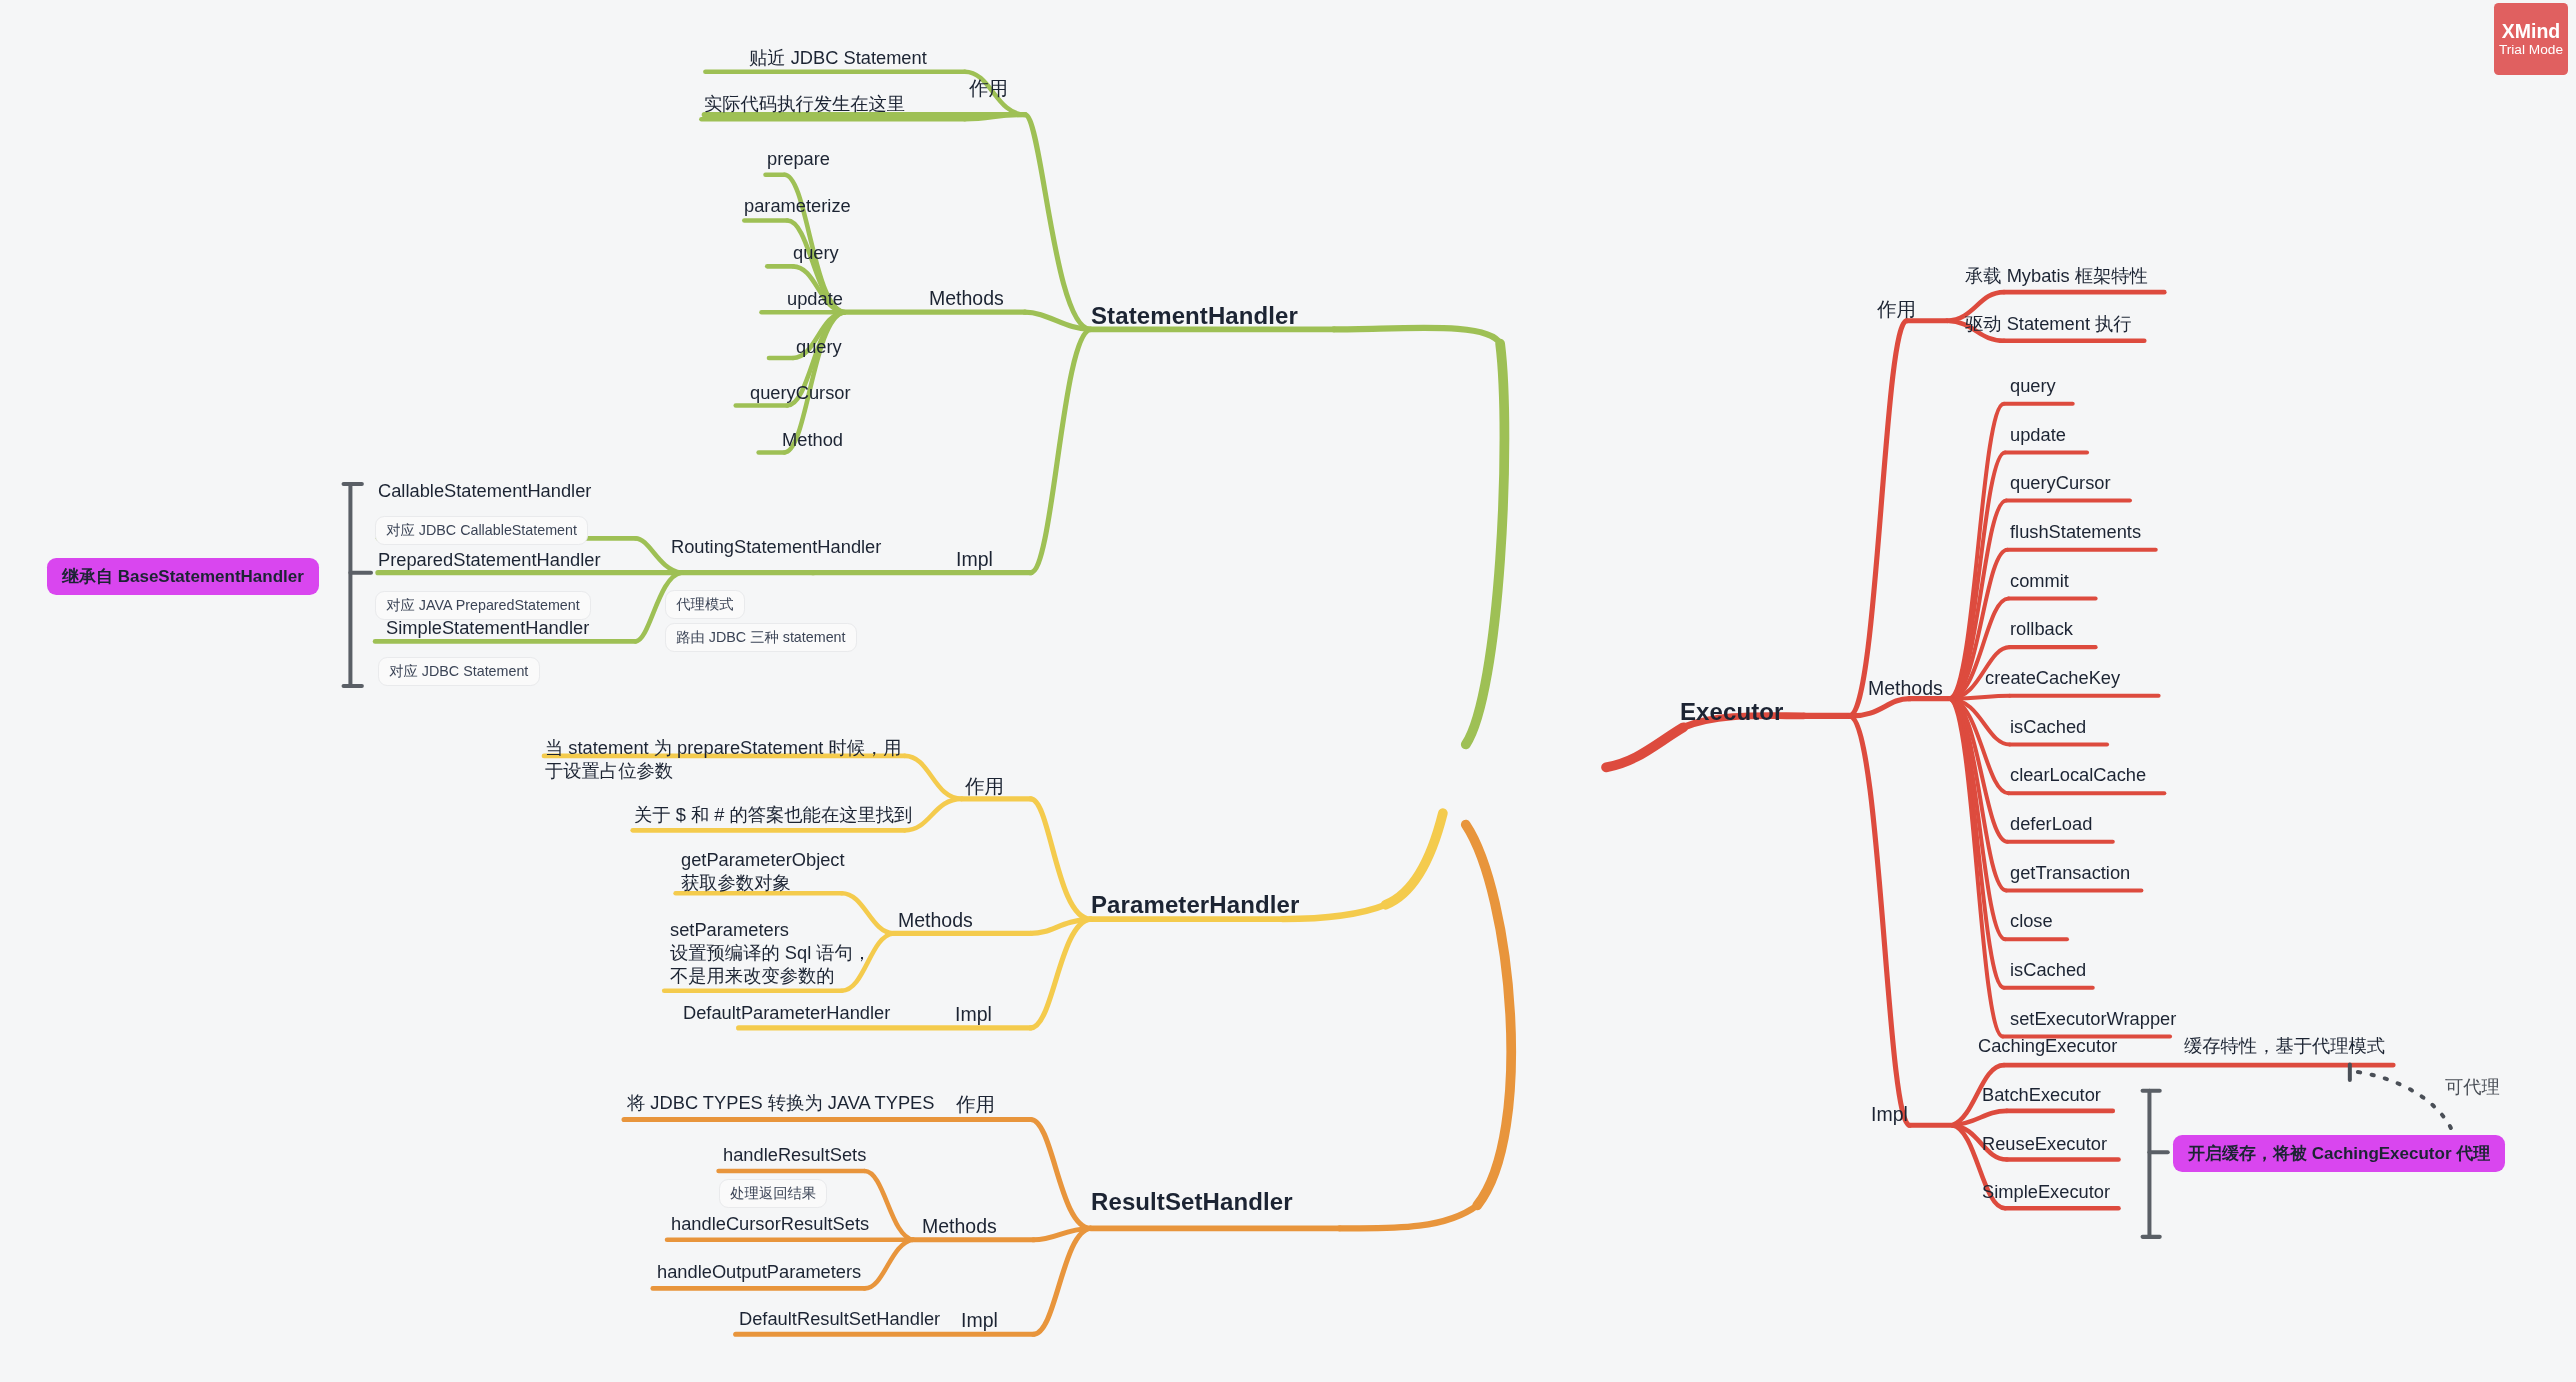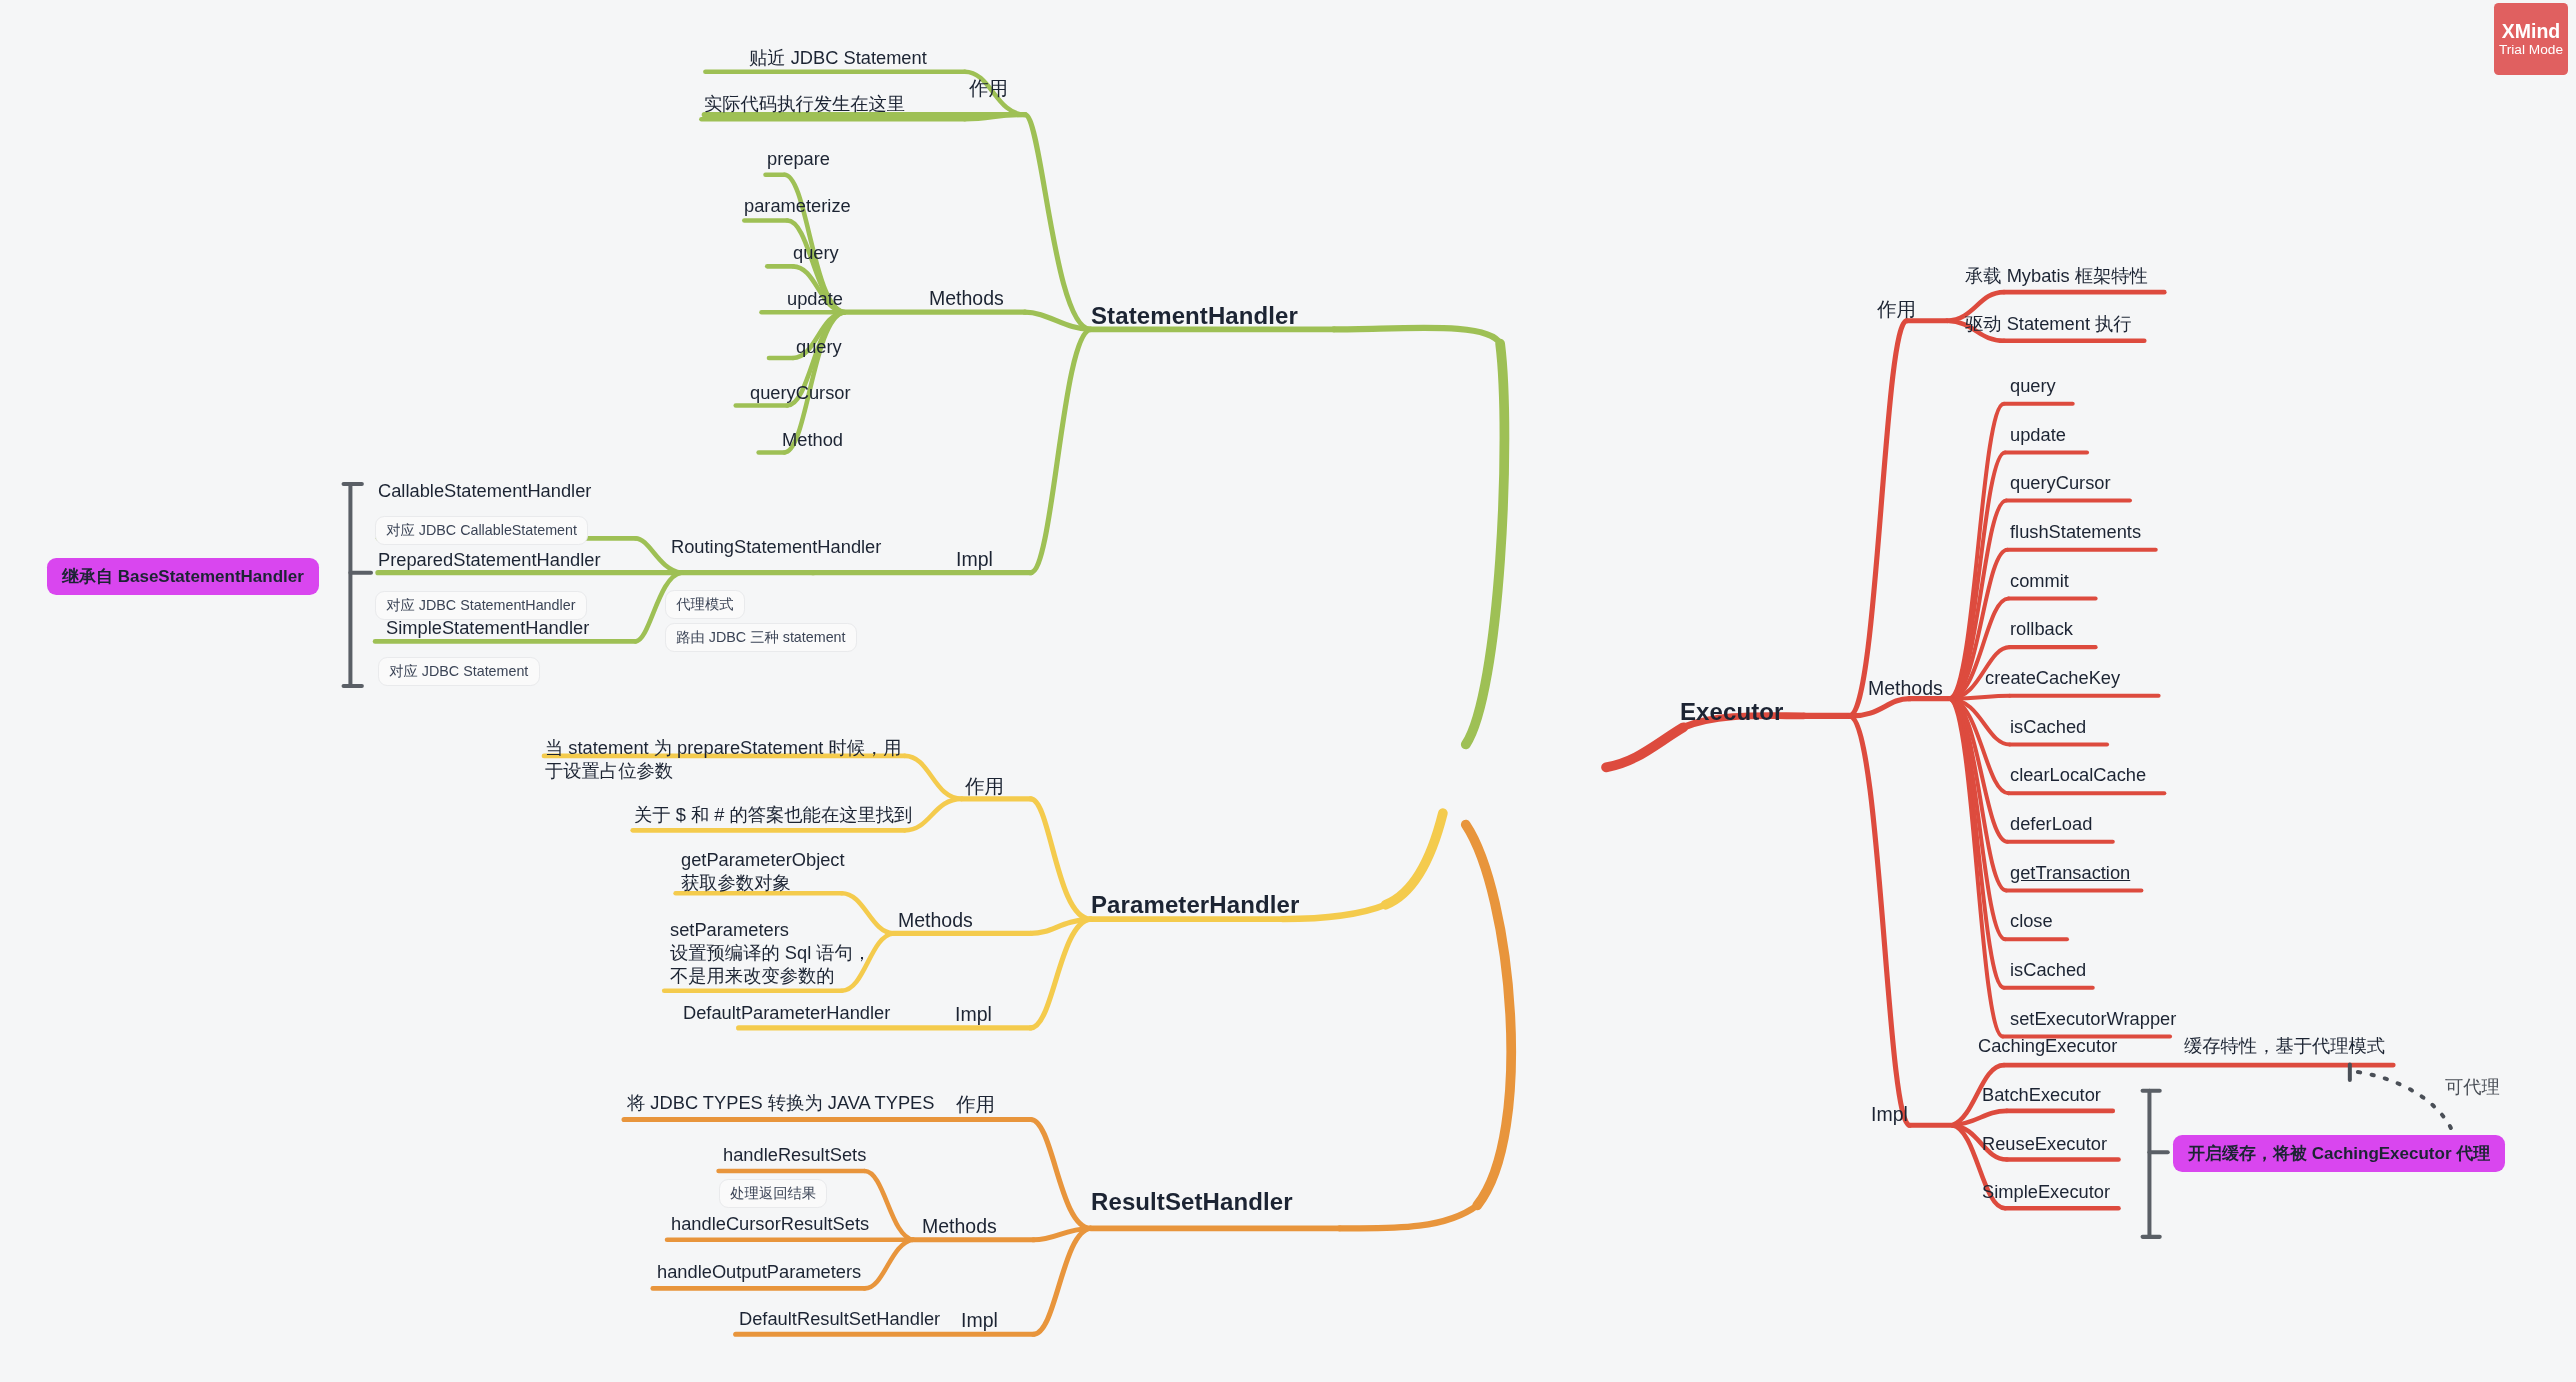--- a/index.html
+++ b/index.html
@@ -242,21 +242,21 @@
   <div class="node t-lv3" style="left:782px;top:429px;"><span>Method</span></div>
 
   <div class="node t-lv2" style="left:956px;top:547px;"><span>Impl</span></div>
   <div class="node t-lv3" style="left:671px;top:536px;"><span>RoutingStatementHandler</span></div>
   <div class="pill" style="left:665px;top:590px;"><span>代理模式</span></div>
   <div class="pill" style="left:665px;top:623px;"><span>路由 JDBC 三种 statement</span></div>
 
   <div class="node t-lv3" style="left:378px;top:480px;"><span>CallableStatementHandler</span></div>
   <div class="pill" style="left:375px;top:516px;"><span>对应 JDBC CallableStatement</span></div>
   <div class="node t-lv3" style="left:378px;top:549px;"><span>PreparedStatementHandler</span></div>
-  <div class="pill" style="left:375px;top:591px;"><span>对应 JDBC StatementHandler</span></div>
+  <div class="pill" style="left:375px;top:591px;"><span>对应 JAVA PreparedStatement</span></div>
   <div class="node t-lv3" style="left:386px;top:617px;"><span>SimpleStatementHandler</span></div>
   <div class="pill" style="left:378px;top:657px;"><span>对应 JDBC Statement</span></div>
 
   <div class="callout" style="left:47px;top:558px;"><span>继承自 BaseStatementHandler</span></div>
 
   <div class="node t-lv1" style="left:1091px;top:890px;"><span>ParameterHandler</span></div>
 
   <div class="node t-lv2" style="left:965px;top:774px;"><span>作用</span></div>
   <div class="node t-lv3 multiline" style="left:545px;top:737px;"><span>当 statement 为 prepareStatement 时候，用
 于设置占位参数</span></div>
@@ -296,21 +296,21 @@
   <div class="node t-lv3" style="left:2010px;top:375px;"><span>query</span></div>
   <div class="node t-lv3" style="left:2010px;top:424px;"><span>update</span></div>
   <div class="node t-lv3" style="left:2010px;top:472px;"><span>queryCursor</span></div>
   <div class="node t-lv3" style="left:2010px;top:521px;"><span>flushStatements</span></div>
   <div class="node t-lv3" style="left:2010px;top:570px;"><span>commit</span></div>
   <div class="node t-lv3" style="left:2010px;top:618px;"><span>rollback</span></div>
   <div class="node t-lv3" style="left:1954px;top:667px;margin-left:31px;"><span>createCacheKey</span></div>
   <div class="node t-lv3" style="left:2010px;top:716px;"><span>isCached</span></div>
   <div class="node t-lv3" style="left:2010px;top:764px;"><span>clearLocalCache</span></div>
   <div class="node t-lv3" style="left:2010px;top:813px;"><span>deferLoad</span></div>
-  <div class="node t-lv3" style="left:2010px;top:862px;text-decoration:underline;"><span>getTransaction</span></div>
+  <div class="node t-lv3" style="left:2010px;top:862px;"><span>getTransaction</span></div>
   <div class="node t-lv3" style="left:2010px;top:910px;"><span>close</span></div>
   <div class="node t-lv3" style="left:2010px;top:959px;"><span>isCached</span></div>
   <div class="node t-lv3" style="left:2010px;top:1008px;"><span>setExecutorWrapper</span></div>
 
   <div class="node t-lv2" style="left:1871px;top:1102px;"><span>Impl</span></div>
   <div class="node t-lv3" style="left:1978px;top:1035px;"><span>CachingExecutor</span></div>
   <div class="node t-lv3" style="left:2184px;top:1035px;"><span>缓存特性，基于代理模式</span></div>
   <div class="node t-lv3" style="left:1982px;top:1084px;"><span>BatchExecutor</span></div>
   <div class="node t-lv3" style="left:1982px;top:1133px;"><span>ReuseExecutor</span></div>
   <div class="node t-lv3" style="left:1982px;top:1181px;"><span>SimpleExecutor</span></div>

